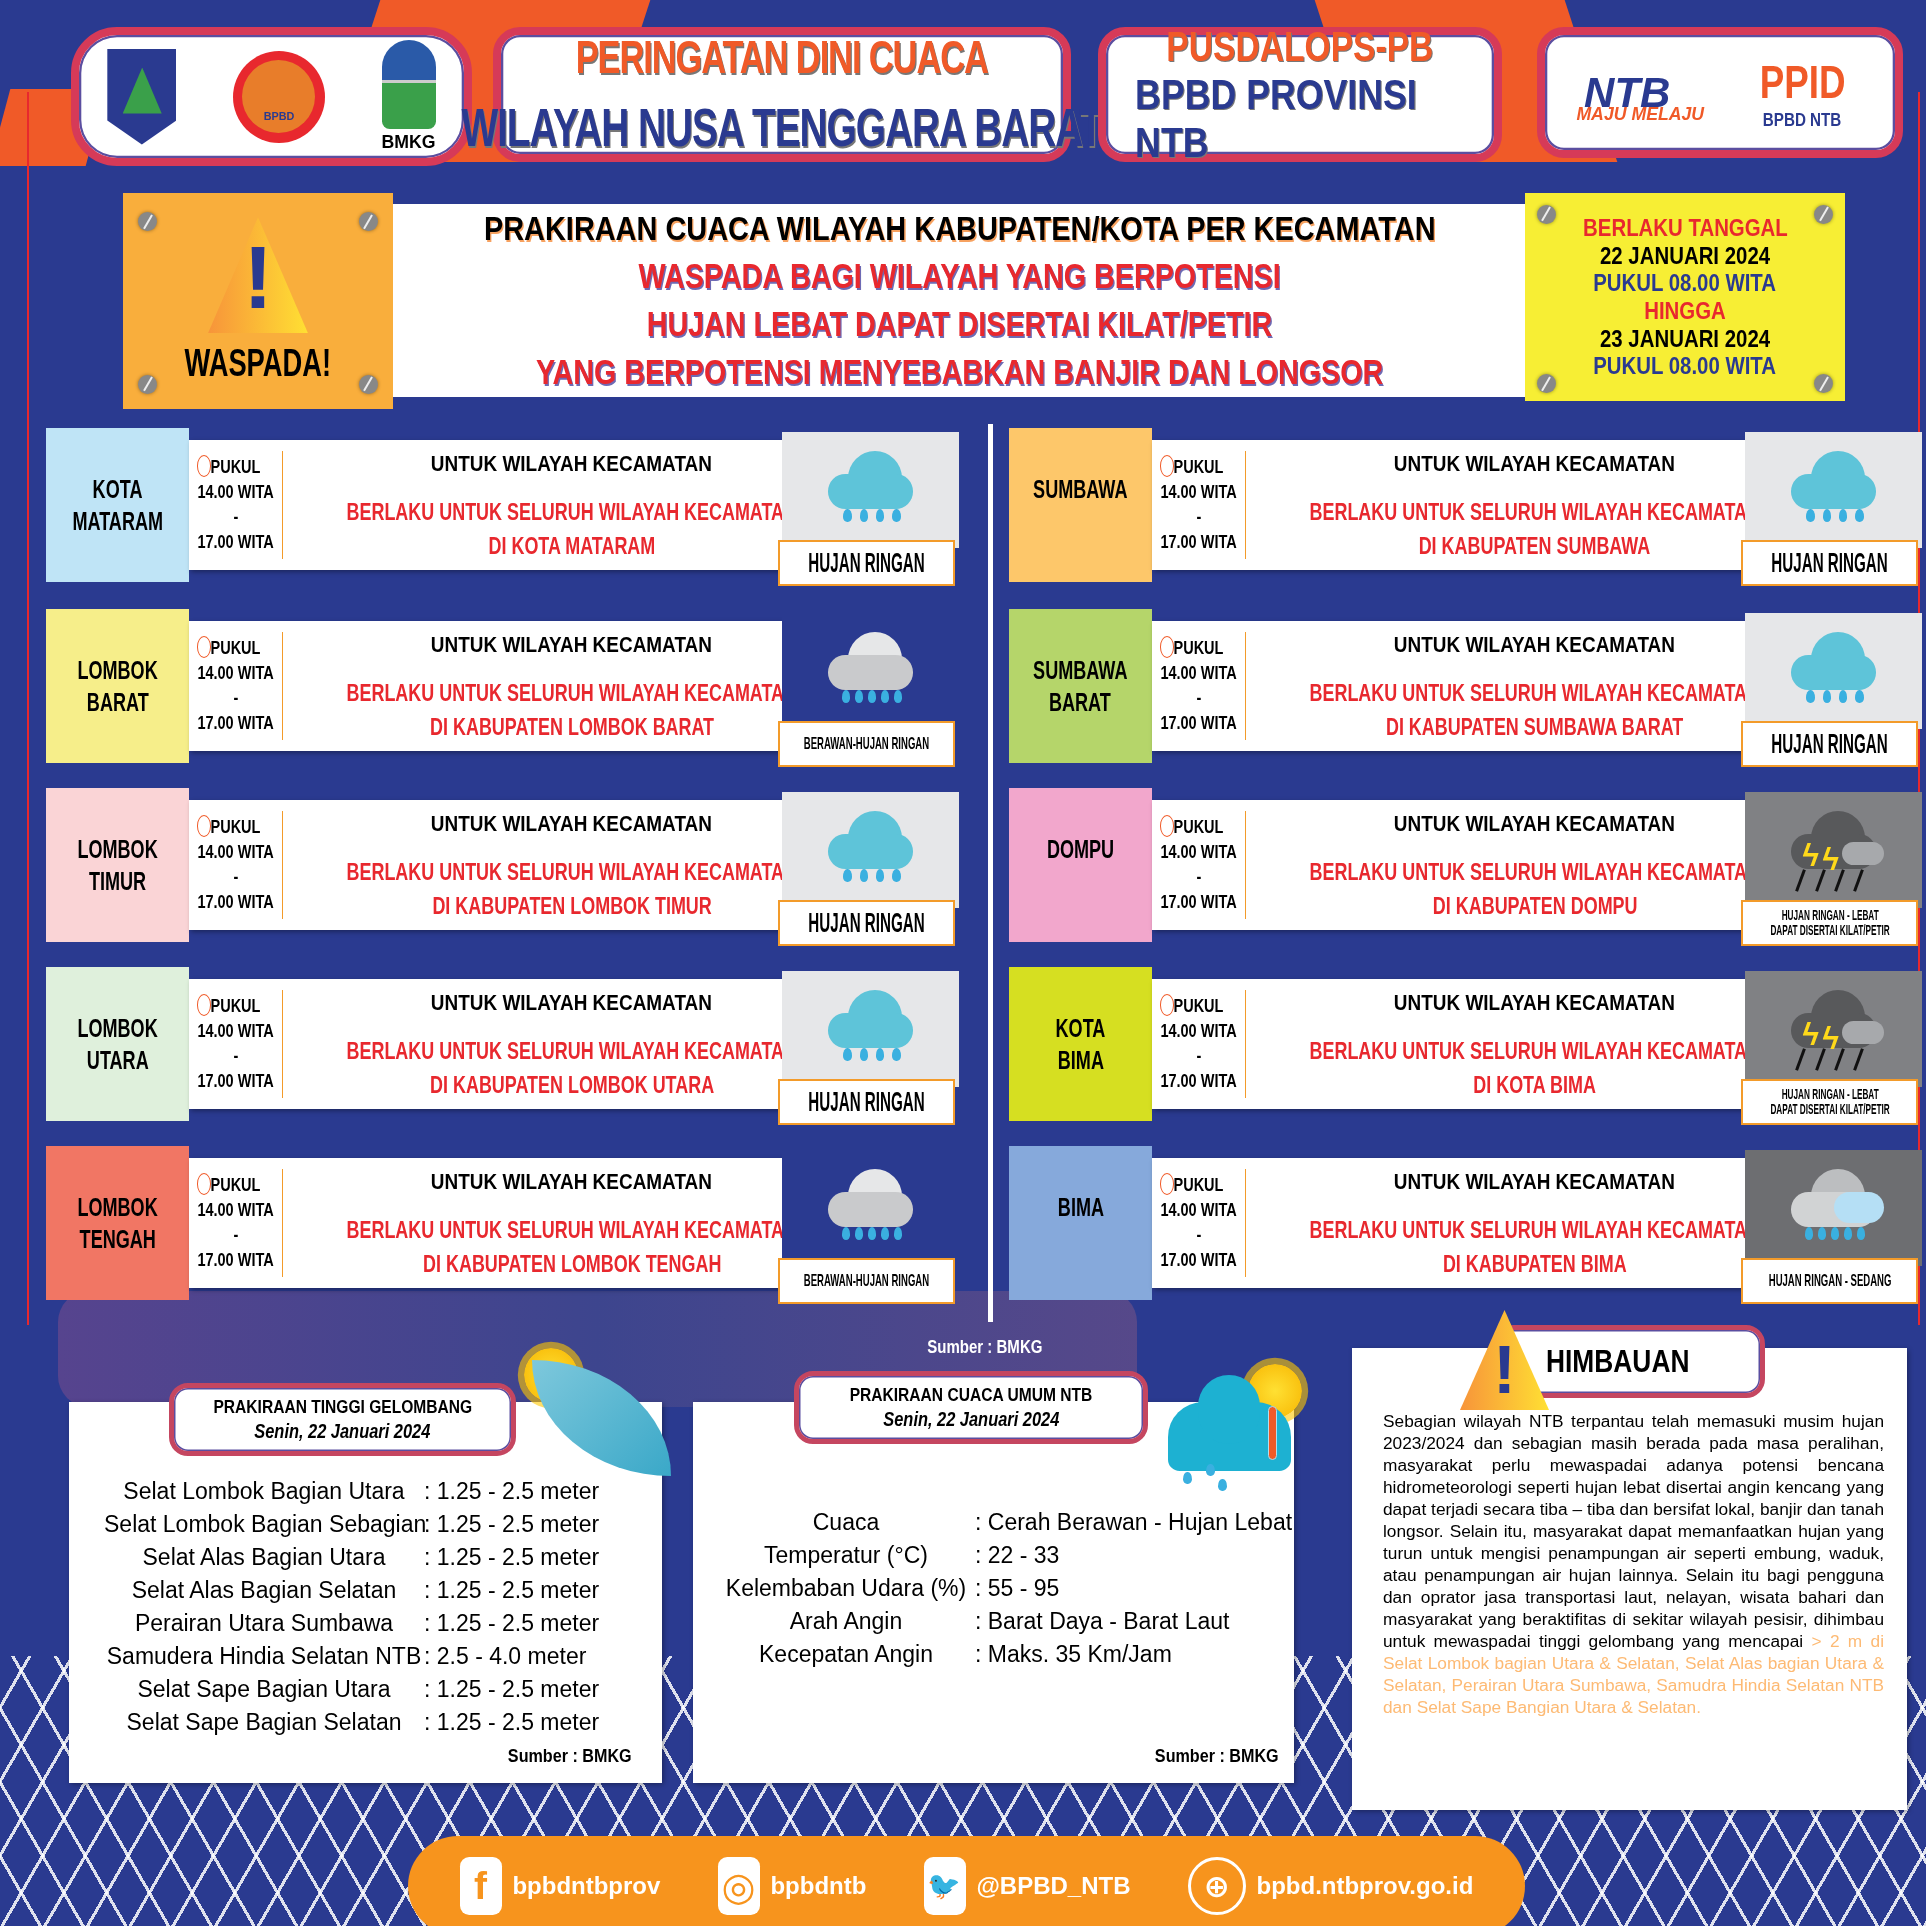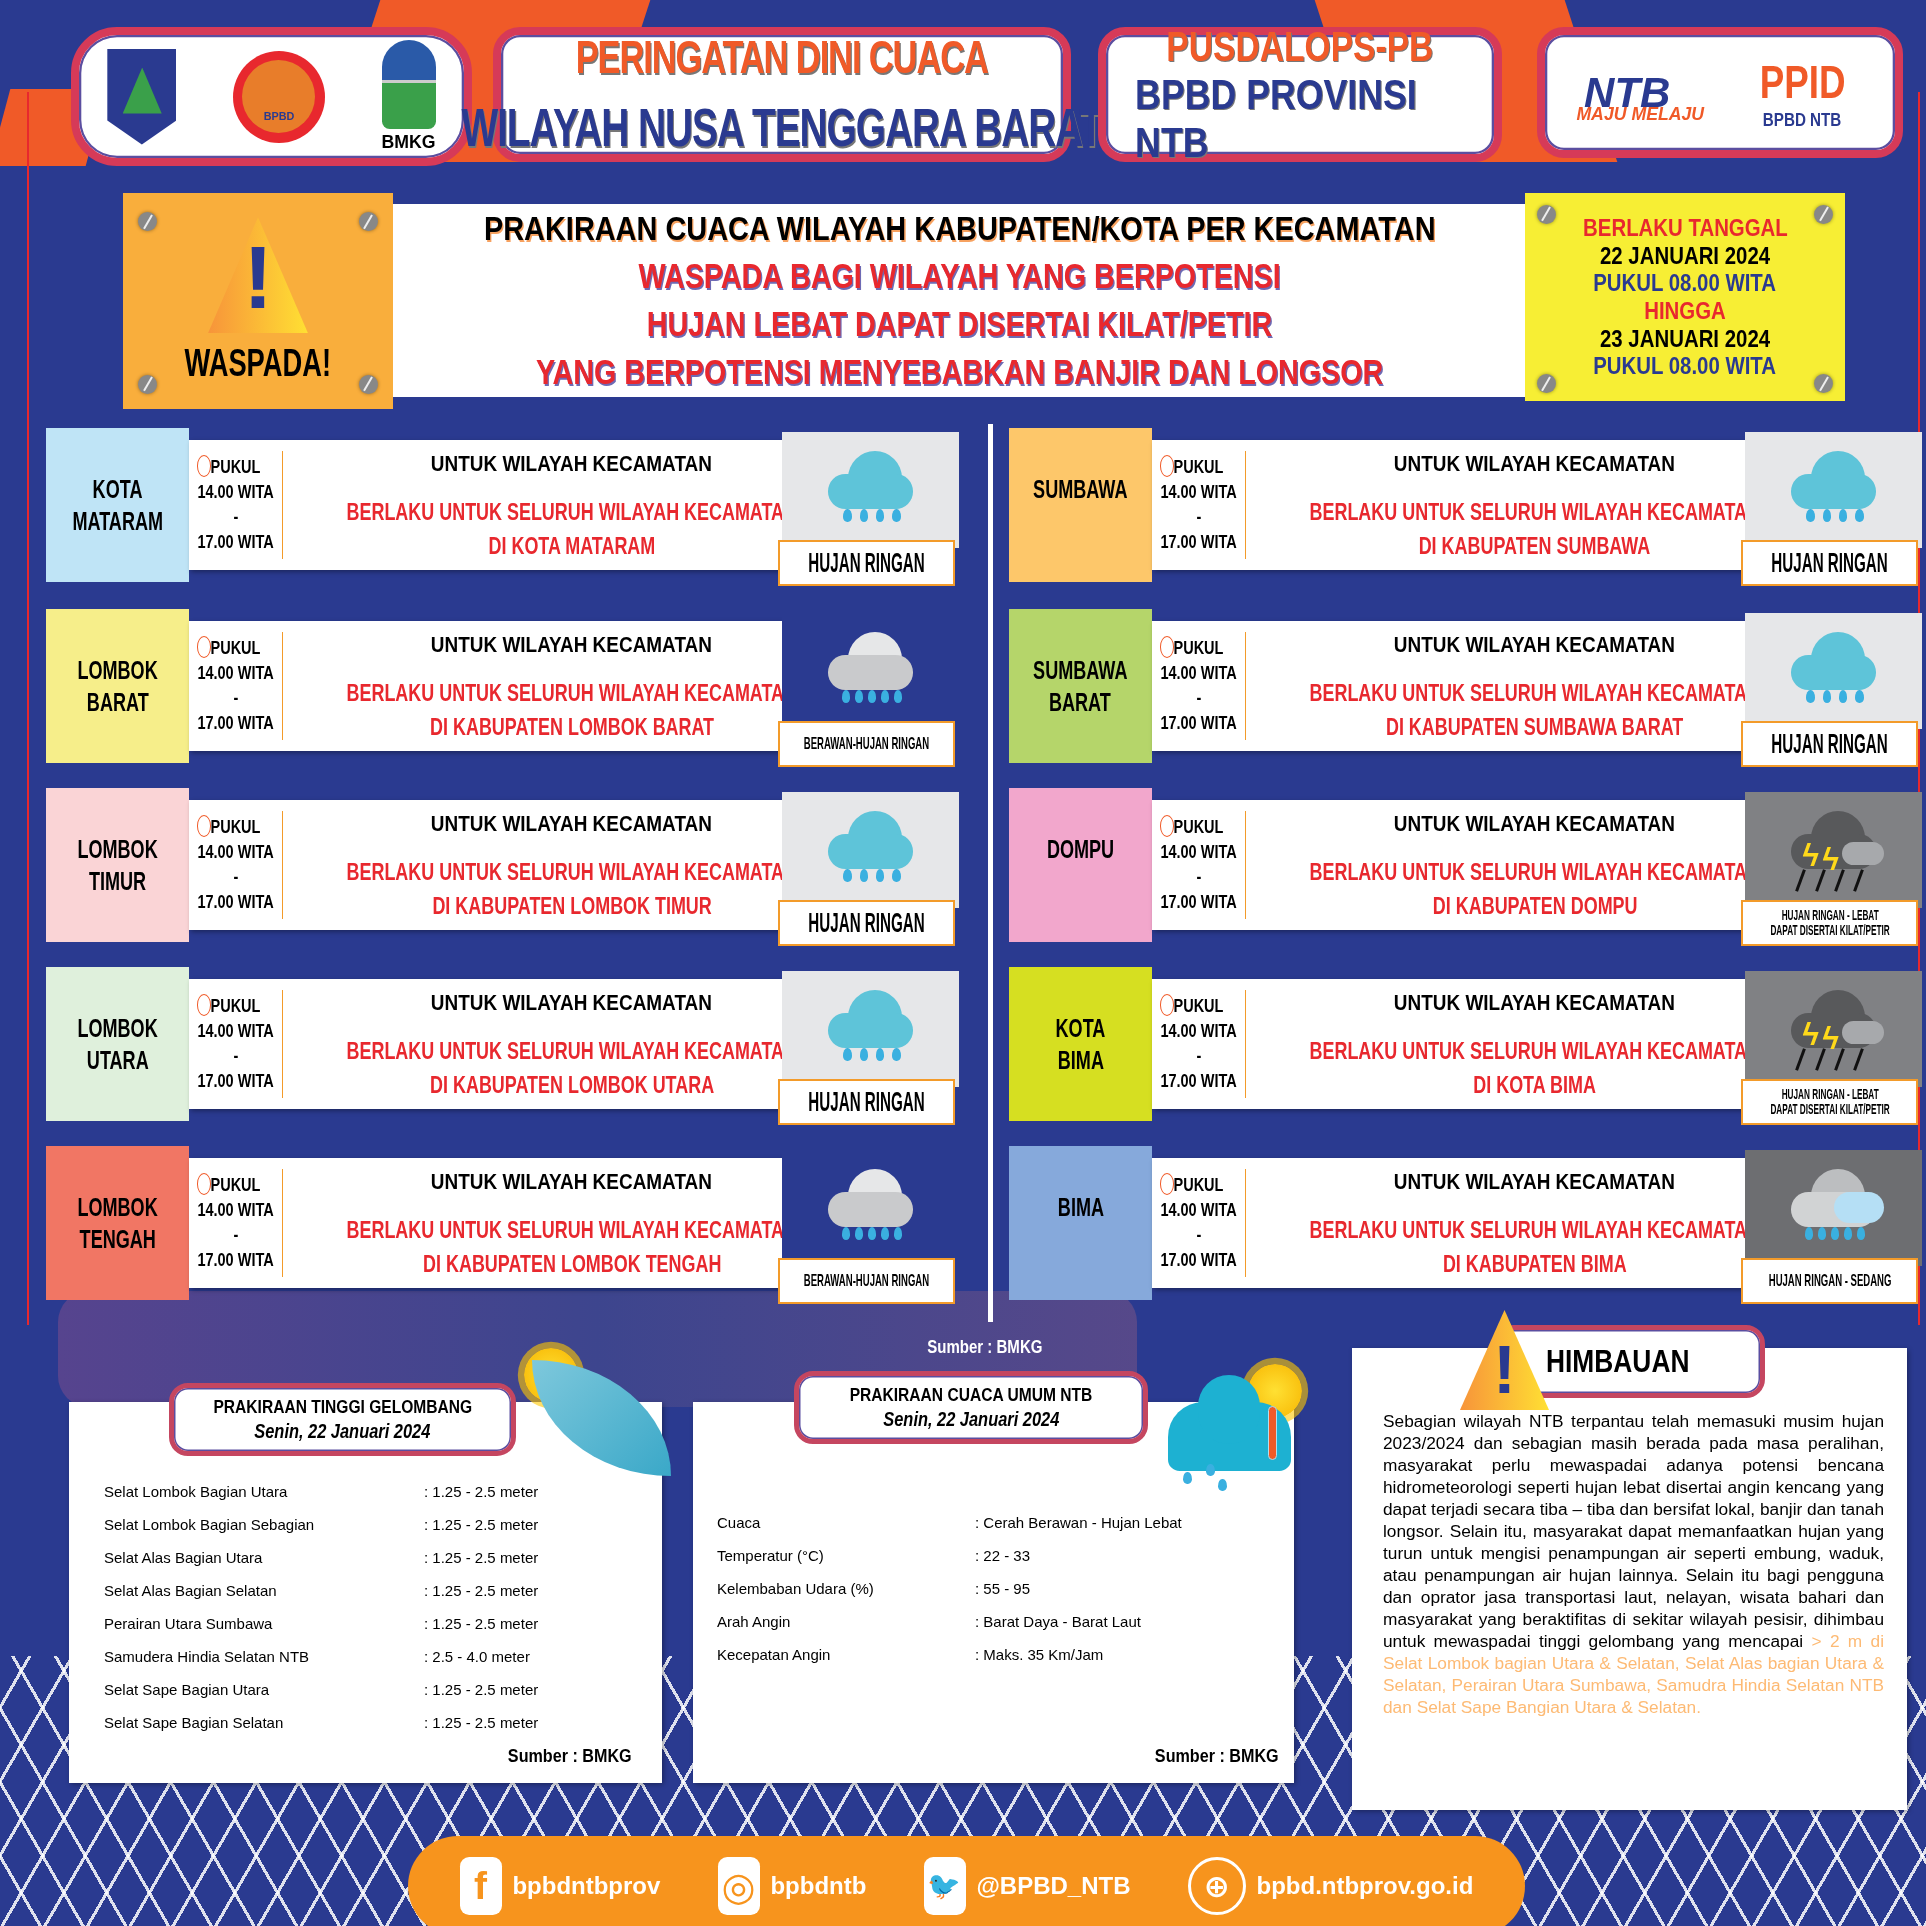--- a/index.html
+++ b/index.html
@@ -100,21 +100,21 @@
   .drop { width: 8.5px; height: 12.3px; background: #3ab0e0; border-radius: 50% 50% 50% 50% / 60% 60% 40% 40%; }
   .bolt { position: absolute; color: #ffd91a; font-size: 31px; font-weight: 900; }
   .rainline { position: absolute; width: 3.1px; height: 23px; background: #111; transform: rotate(20deg); }
 
   
   .sumber-mid { left: 917px; top: 1337px; color: #fff; font-weight: 900; font-size: 17.7px; transform: scaleX(0.85); }
   .paper { position: absolute; background: #fff; box-shadow: 1.5px 2.3px 5.4px rgba(0,0,0,0.4); }
   .sec-pill { position: absolute; background: #fff; border: 5.4px solid #c54660; border-radius: 19px; box-shadow: inset 0 0 0 1.5px #5b4ea0; display: flex; flex-direction: column; align-items: center; justify-content: center; }
   .sec-title { font-weight: 900; font-size: 19px; transform: scaleX(0.82); white-space: nowrap; line-height: 1.2; }
   .sec-sub { font-weight: 900; font-size: 20px; transform: scaleX(0.82); white-space: nowrap; line-height: 1.2; font-style: italic; }
-  .kv-table { position: absolute; font-size: 15px; line-height: 33px; }
+  .kv-table { position: absolute; font-size: 23px; line-height: 33px; text-align: center; }
   .kv-row { display: flex; white-space: nowrap; }
   .sumber-small { position: absolute; font-weight: 900; font-size: 19px; transform: scaleX(0.85); transform-origin: right; }
   .himb-text { position: absolute; left: 1383px; top: 1410px; width: 501px; font-size: 17.3px; line-height: 22px; text-align: justify; }
   .himb-red { color: #fdba74; }
   .sun { position: absolute; width: 54px; height: 54px; border-radius: 50%; background: radial-gradient(#ffe033, #f7b500); box-shadow: 0 0 0 6.2px rgba(255,200,0,0.6); }
   .wave { position: absolute; width: 139px; height: 116px; background: linear-gradient(135deg, #7ec8dc, #3aa8c8); border-radius: 0 100% 0 100%; }
   .triangle-warn { position: absolute; width: 89px; height: 100px; background: linear-gradient(90deg,#f7943a,#ffe033); clip-path: polygon(50% 0,100% 100%,0 100%); display: flex; align-items: flex-end; justify-content: center; padding-bottom: 5.8px; }
   .triangle-warn span { color: #2a3a90; font-weight: 900; font-size: 69px; line-height: 1; }
 
   

